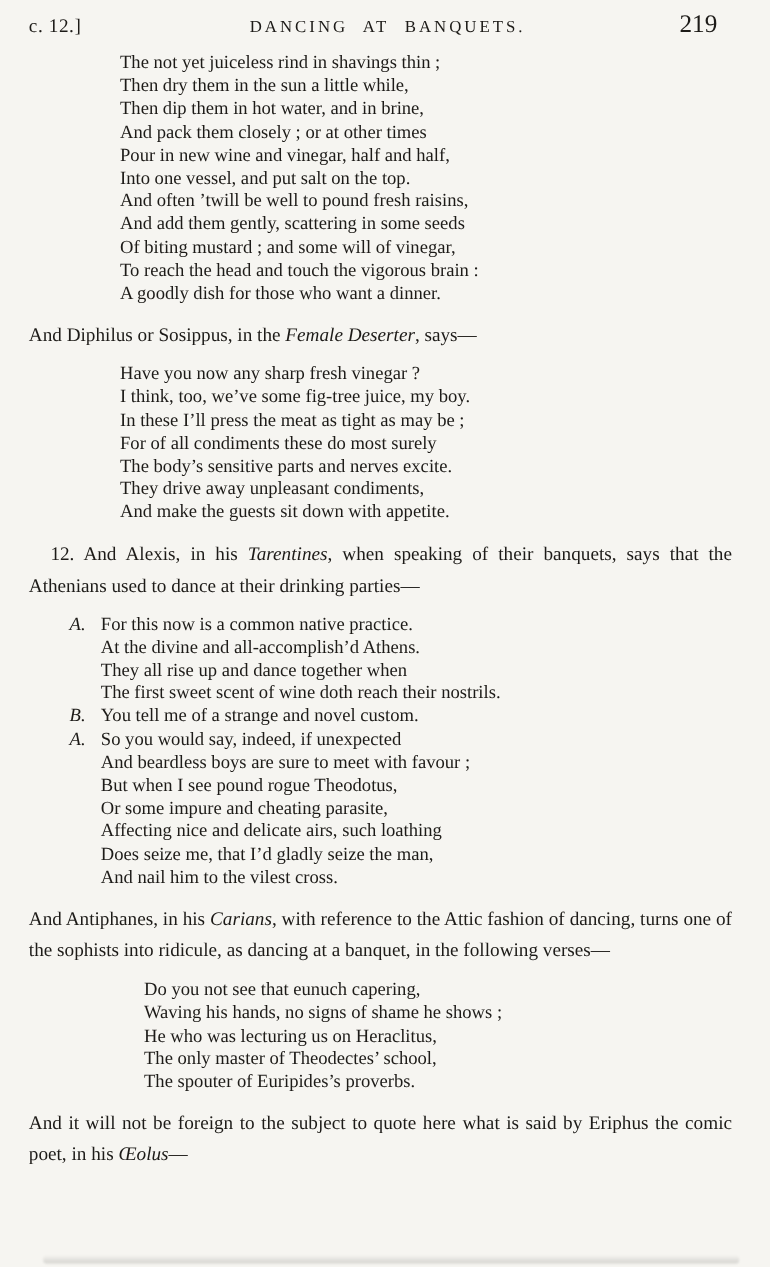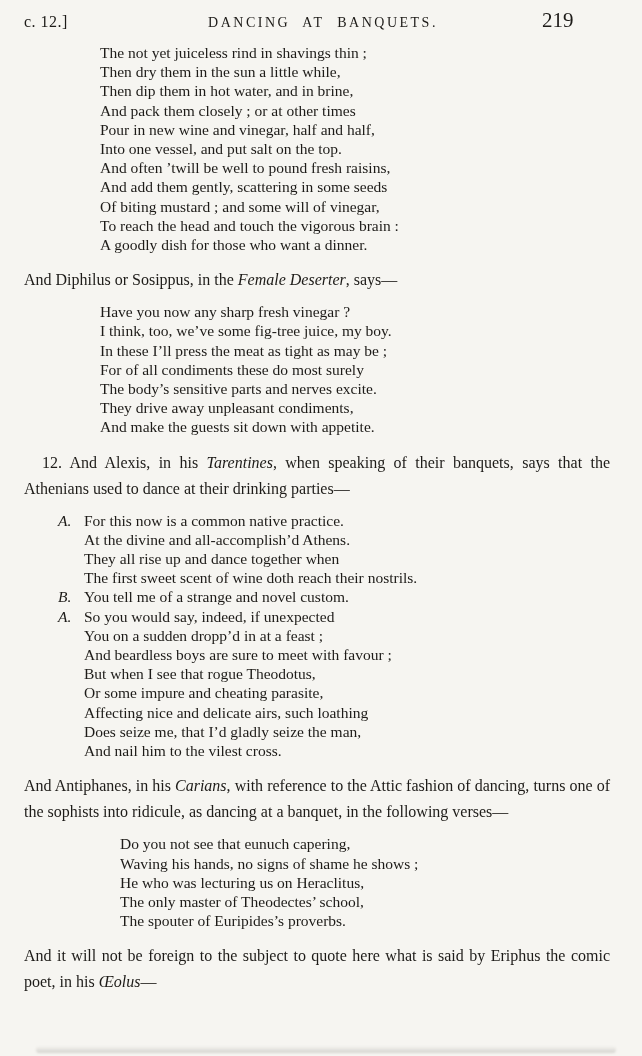--- a/index.html
+++ b/index.html
@@ -18,21 +18,21 @@
     overflow: hidden;
   }
   .running-head {
     display: flex;
     align-items: baseline;
     justify-content: space-between;
     margin-bottom: 10px;
   }
   .rh-left  { width: 80px; font-size: 16px; letter-spacing: 0.5px; }
   .rh-center{ flex: 1; text-align: center; font-size: 14px; letter-spacing: 2.5px; word-spacing: 7px; }
-  .rh-right { width: 80px; text-align: left; font-size: 21px; }
+  .rh-right { width: 80px; text-align: center; font-size: 21px; }
   .prose {
     font-size: 16px;
     line-height: 26px;
     text-align: justify;
     margin: 9px 12px 9px 0;
   }
   .prose.indent-first { text-indent: 18px; }
   .italic { font-style: italic; }
   .verse {
     font-size: 15.5px;
@@ -92,23 +92,22 @@
         <div class="verse-line">And make the guests sit down with appetite.</div>
       </div>
       <p class="prose indent-first"><span>12. And Alexis, in his </span><span class="italic">Tarentines</span><span>, when speaking of their banquets, says that the Athenians used to dance at their drinking parties—</span></p>
       <div class="verse dialogue">
         <div class="verse-line"><span class="speaker">A.</span>For this now is a common native practice.</div>
         <div class="verse-line">At the divine and all-accomplish’d Athens.</div>
         <div class="verse-line">They all rise up and dance together when</div>
         <div class="verse-line">The first sweet scent of wine doth reach their nostrils.</div>
         <div class="verse-line"><span class="speaker">B.</span>You tell me of a strange and novel custom.</div>
         <div class="verse-line"><span class="speaker">A.</span>So you would say, indeed, if unexpected</div>
-        <div class="verse-line">You on a sudden dropp’d in at a feast ;</div>
         <div class="verse-line">And beardless boys are sure to meet with favour ;</div>
-        <div class="verse-line">But when I see that rogue Theodotus,</div>
+        <div class="verse-line">But when I see pound rogue Theodotus,</div>
         <div class="verse-line">Or some impure and cheating parasite,</div>
         <div class="verse-line">Affecting nice and delicate airs, such loathing</div>
         <div class="verse-line">Does seize me, that I’d gladly seize the man,</div>
         <div class="verse-line">And nail him to the vilest cross.</div>
       </div>
       <p class="prose"><span>And Antiphanes, in his </span><span class="italic">Carians</span><span>, with reference to the Attic fashion of dancing, turns one of the sophists into ridicule, as dancing at a banquet, in the following verses—</span></p>
       <div class="verse indent-2">
         <div class="verse-line">Do you not see that eunuch capering,</div>
         <div class="verse-line">Waving his hands, no signs of shame he shows ;</div>
         <div class="verse-line">He who was lecturing us on Heraclitus,</div>

